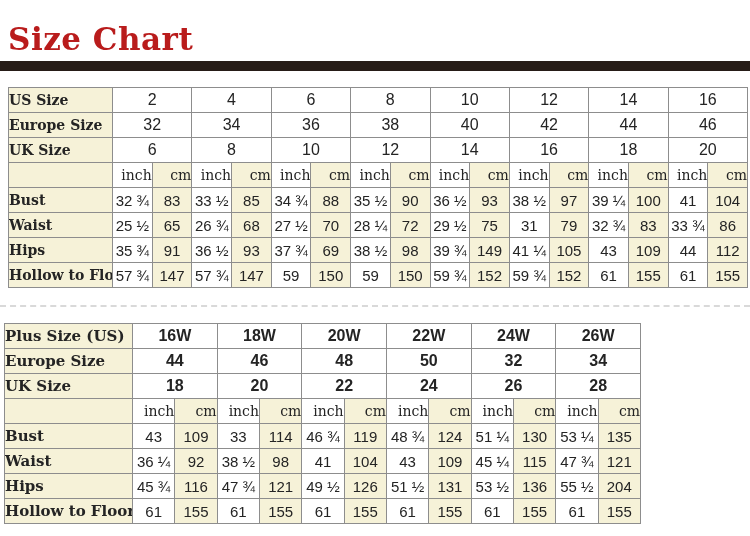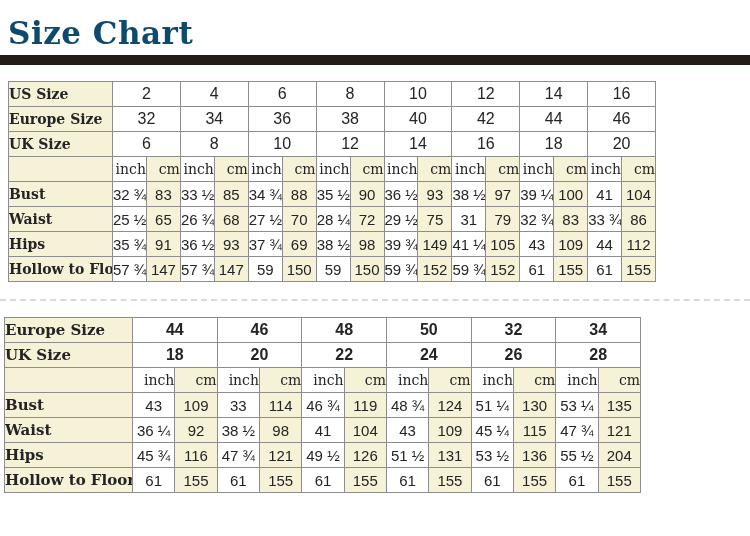--- a/index.html
+++ b/index.html
@@ -3,32 +3,32 @@
 <meta charset="utf-8">
 <style>
   html, body { margin:0; padding:0; }
   body {
     width:750px; height:536px;
     background:#ffffff;
     font-family:"Liberation Sans", sans-serif;
     overflow:hidden;
   }
   .page-title {
-    margin:0; padding:16px 0 0 8px;
+    margin:0; padding:22px 0 0 8px;
     font-family:"DejaVu Serif","Liberation Serif",serif;
     font-weight:bold; font-size:31px; line-height:34px;
-    color:#0c4a6e; letter-spacing:0.5px;
+    color:#b91c1c; letter-spacing:0.5px;
   }
   .title-bar {
     height:10px; width:750px;
     background:#261c17; margin-top:5px;
   }
   table.size-table {
     border-collapse:collapse; table-layout:fixed;
-    margin:16px 0 0 8px; width:648px;
+    margin:16px 0 0 8px; width:740px;
     empty-cells:show;
   }
   table.size-table[data-table="1"] { margin-left:4px; width:637px; }
   table.size-table td {
     border:1px solid #8d8d8d; height:24px; padding:0;
     overflow:hidden; white-space:nowrap;
     color:#242424;
   }
   td.label-cell {
     background:#f6f2d8; text-align:left; padding-left:6px;
@@ -192,20 +192,29 @@
         <td class="val-cell cm">155</td>
       </tr>
     </tbody>
 </table>
 
 <hr class="tables-divider">
 
 <table class="size-table" data-table="1">
   <tbody>
       <tr>
+        <td class="label-cell">Plus Size (US)</td>
+        <td class="size-cell" colspan="2">16W</td>
+        <td class="size-cell" colspan="2">18W</td>
+        <td class="size-cell" colspan="2">20W</td>
+        <td class="size-cell" colspan="2">22W</td>
+        <td class="size-cell" colspan="2">24W</td>
+        <td class="size-cell" colspan="2">26W</td>
+      </tr>
+      <tr>
         <td class="label-cell">Europe Size</td>
         <td class="size-cell" colspan="2">44</td>
         <td class="size-cell" colspan="2">46</td>
         <td class="size-cell" colspan="2">48</td>
         <td class="size-cell" colspan="2">50</td>
         <td class="size-cell" colspan="2">32</td>
         <td class="size-cell" colspan="2">34</td>
       </tr>
       <tr>
         <td class="label-cell">UK Size</td>

